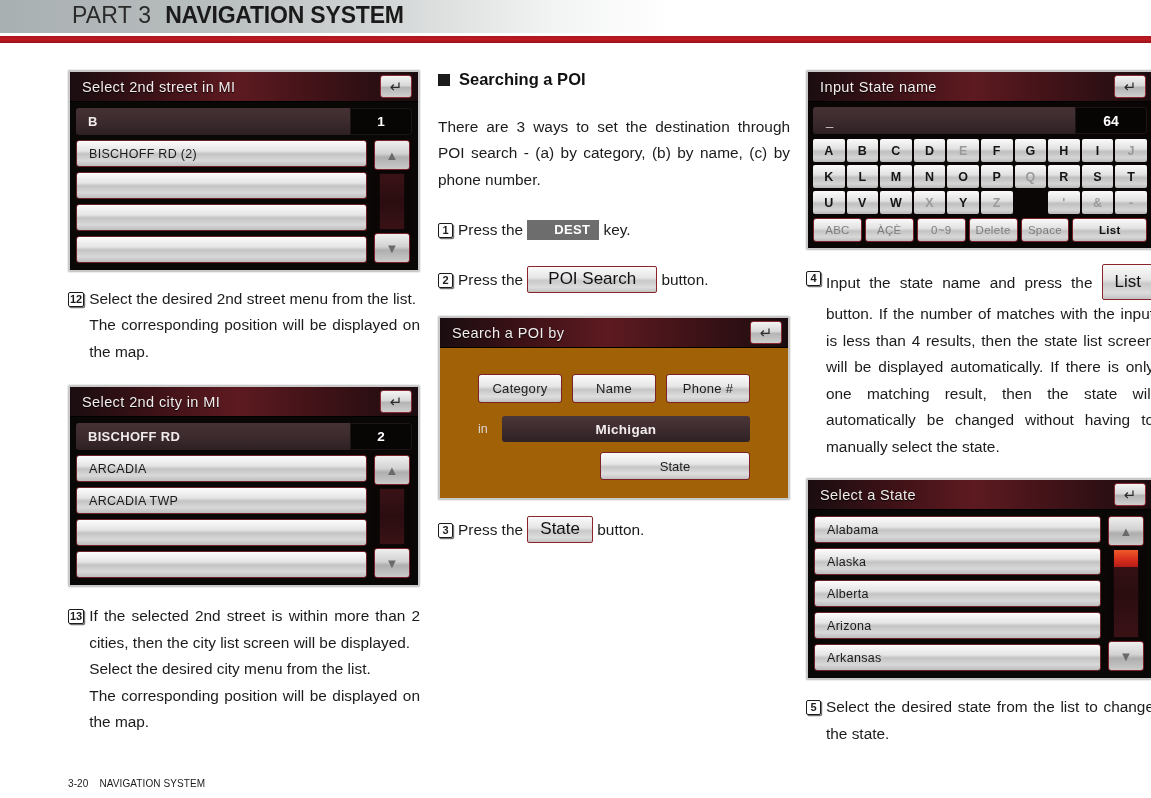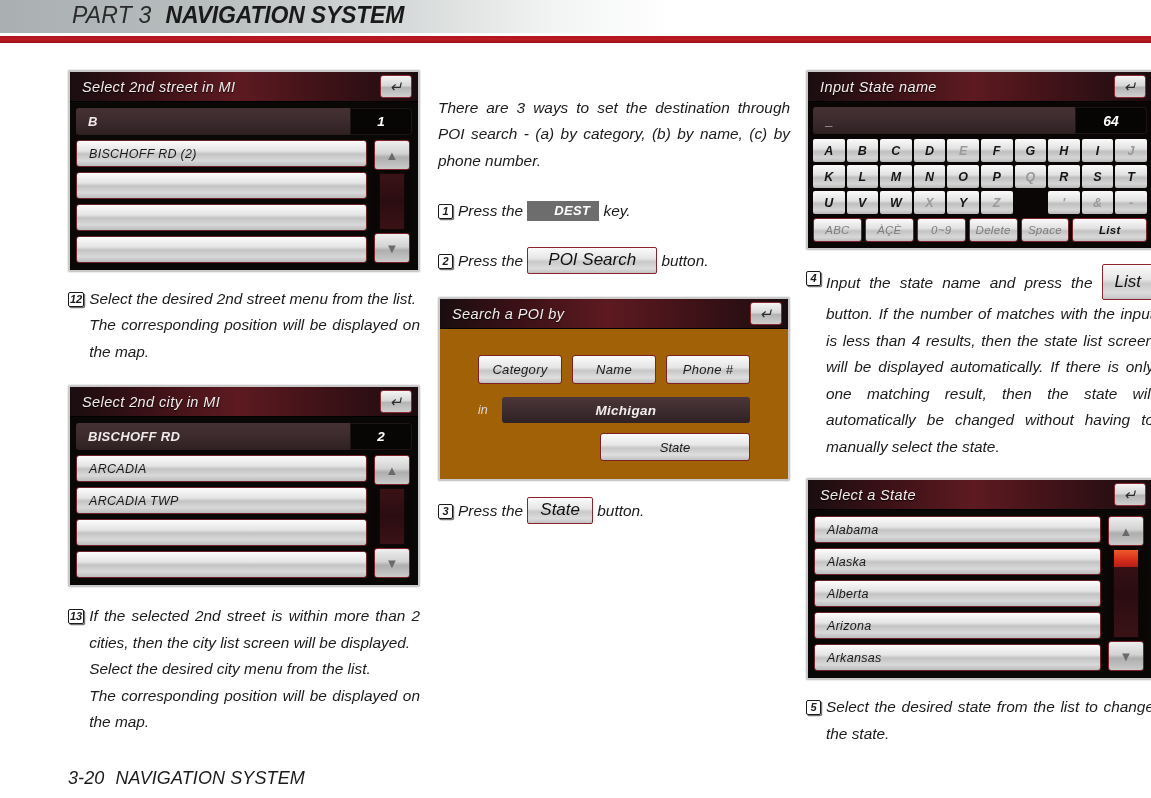--- a/index.html
+++ b/index.html
@@ -3,21 +3,21 @@
 <meta charset="utf-8">
 <style>
   * { box-sizing: border-box; }
   html, body {
     margin: 0; padding: 0;
     width: 1151px; height: 798px;
     background: #ffffff;
     font-family: "Liberation Sans", sans-serif;
     overflow: hidden;
   }
-  .page { position: relative; width: 1023px; height: 798px; background:#fff;font-style:italic; }
+  .page { position: relative; width: 1023px; height: 798px; background:#fff; }
 
   
   .hdr {
     position: absolute; left: 0; top: 0; width: 1151px; height: 33px;
     background: linear-gradient(to right, #a9b0b1 0%, #b8bdbe 18%, #d2d5d5 33%, #f2f3f3 48%, #ffffff 58%, #ffffff 100%);
   }
   .hdr-inner { position:absolute; left:72px; top:-1px; display:flex; align-items:center; height:33px; gap:14px; }
   .hdr-part { font-size:23px; color:#2a2a2a; letter-spacing:0.2px; font-weight:400; }
   .hdr-title { font-size:23px; color:#1a1a1a; font-weight:bold; letter-spacing:-0.2px; }
   .hdr-rule { position:absolute; left:0; top:36px; width:1151px; height:7px;
@@ -180,21 +180,21 @@
     padding:2px 12px 3px 12px; position:relative; top:-1px;
   }
   .chip-btn.wide { padding:2px 20px 3px 20px; }
 
   .step { margin-top:20px; display:flex; align-items:baseline; }
   .step .num { margin-right:5px; }
   .step .body { font-size:15.4px; color:#1b1b1b; }
 
   
   .footer { position:absolute; left:68px; bottom:9px; display:flex; gap:11px;
-    font-size:18px; color:#1b1b1b; letter-spacing:0.1px; }
+    font-size:10px; color:#1b1b1b; letter-spacing:0.1px; }
   .footer .fpage { font-weight:400; }
 </style>
 </head>
 <body>
 
 <div class="page">
 
   <div class="hdr">
     <div class="hdr-inner">
       <span class="hdr-part">PART 3</span>
@@ -275,20 +275,24 @@
         <span class="just" style="display:block;">If the selected 2nd street is within more than 2 cities, then the city list screen will be displayed.</span>
         <span style="display:block;">Select the desired city menu from the list.</span>
         <span class="just" style="display:block;">The corresponding position will be displayed on the map.</span>
       </span>
     </div>
 
   </div>
 
   <div class="col col-2">
 
+    <div class="sect-h">
+      <span class="sq"></span>
+      <span>Searching a POI</span>
+    </div>
 
     <div class="txt just intro">There are 3 ways to set the destination through POI search - (a) by category, (b) by name, (c) by phone number.</div>
 
     <div class="step" style="margin-top:28px;">
       <span class="num">
         <span class="numbox">1</span>
       </span>
       <span class="body">
         <span>Press the</span>
         <span class="chip-dest">DEST</span>

